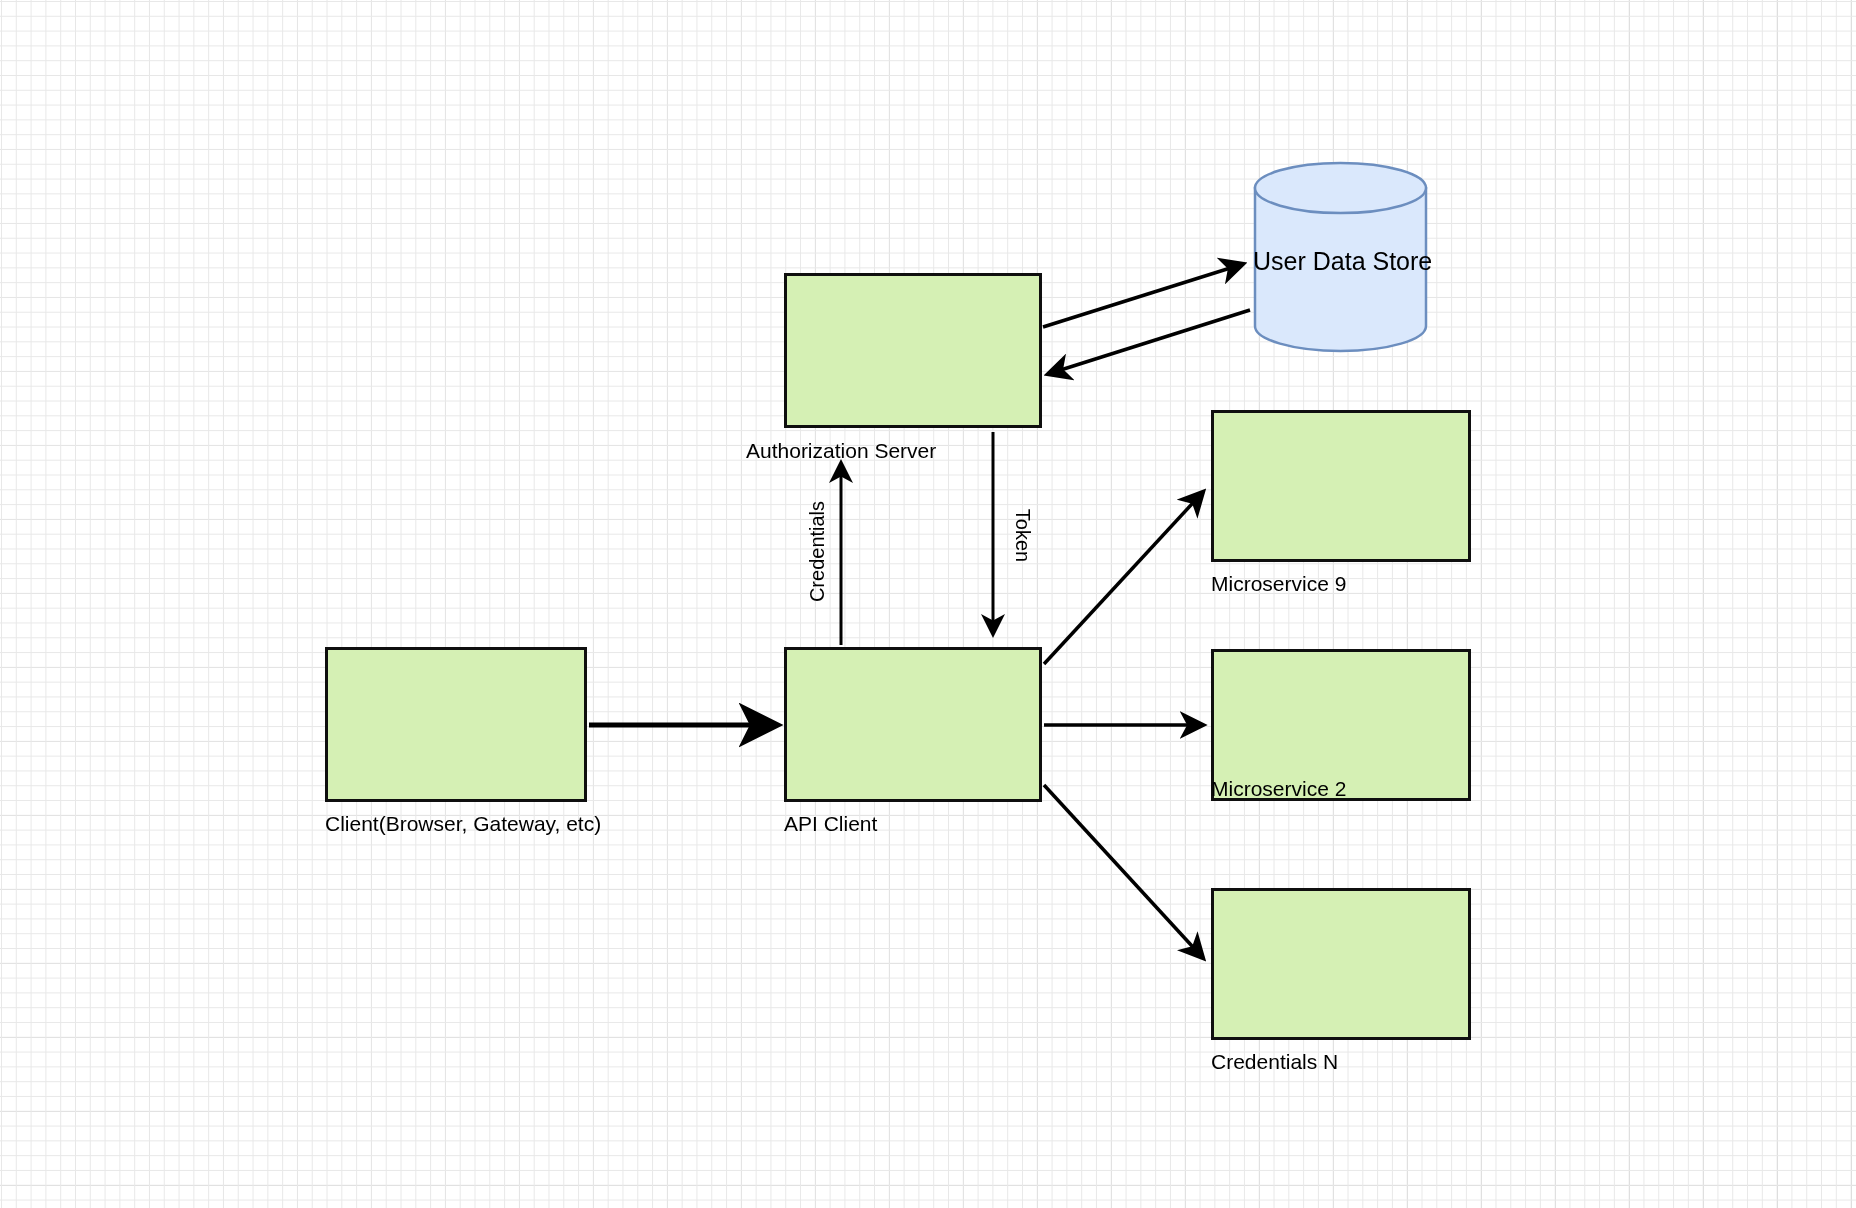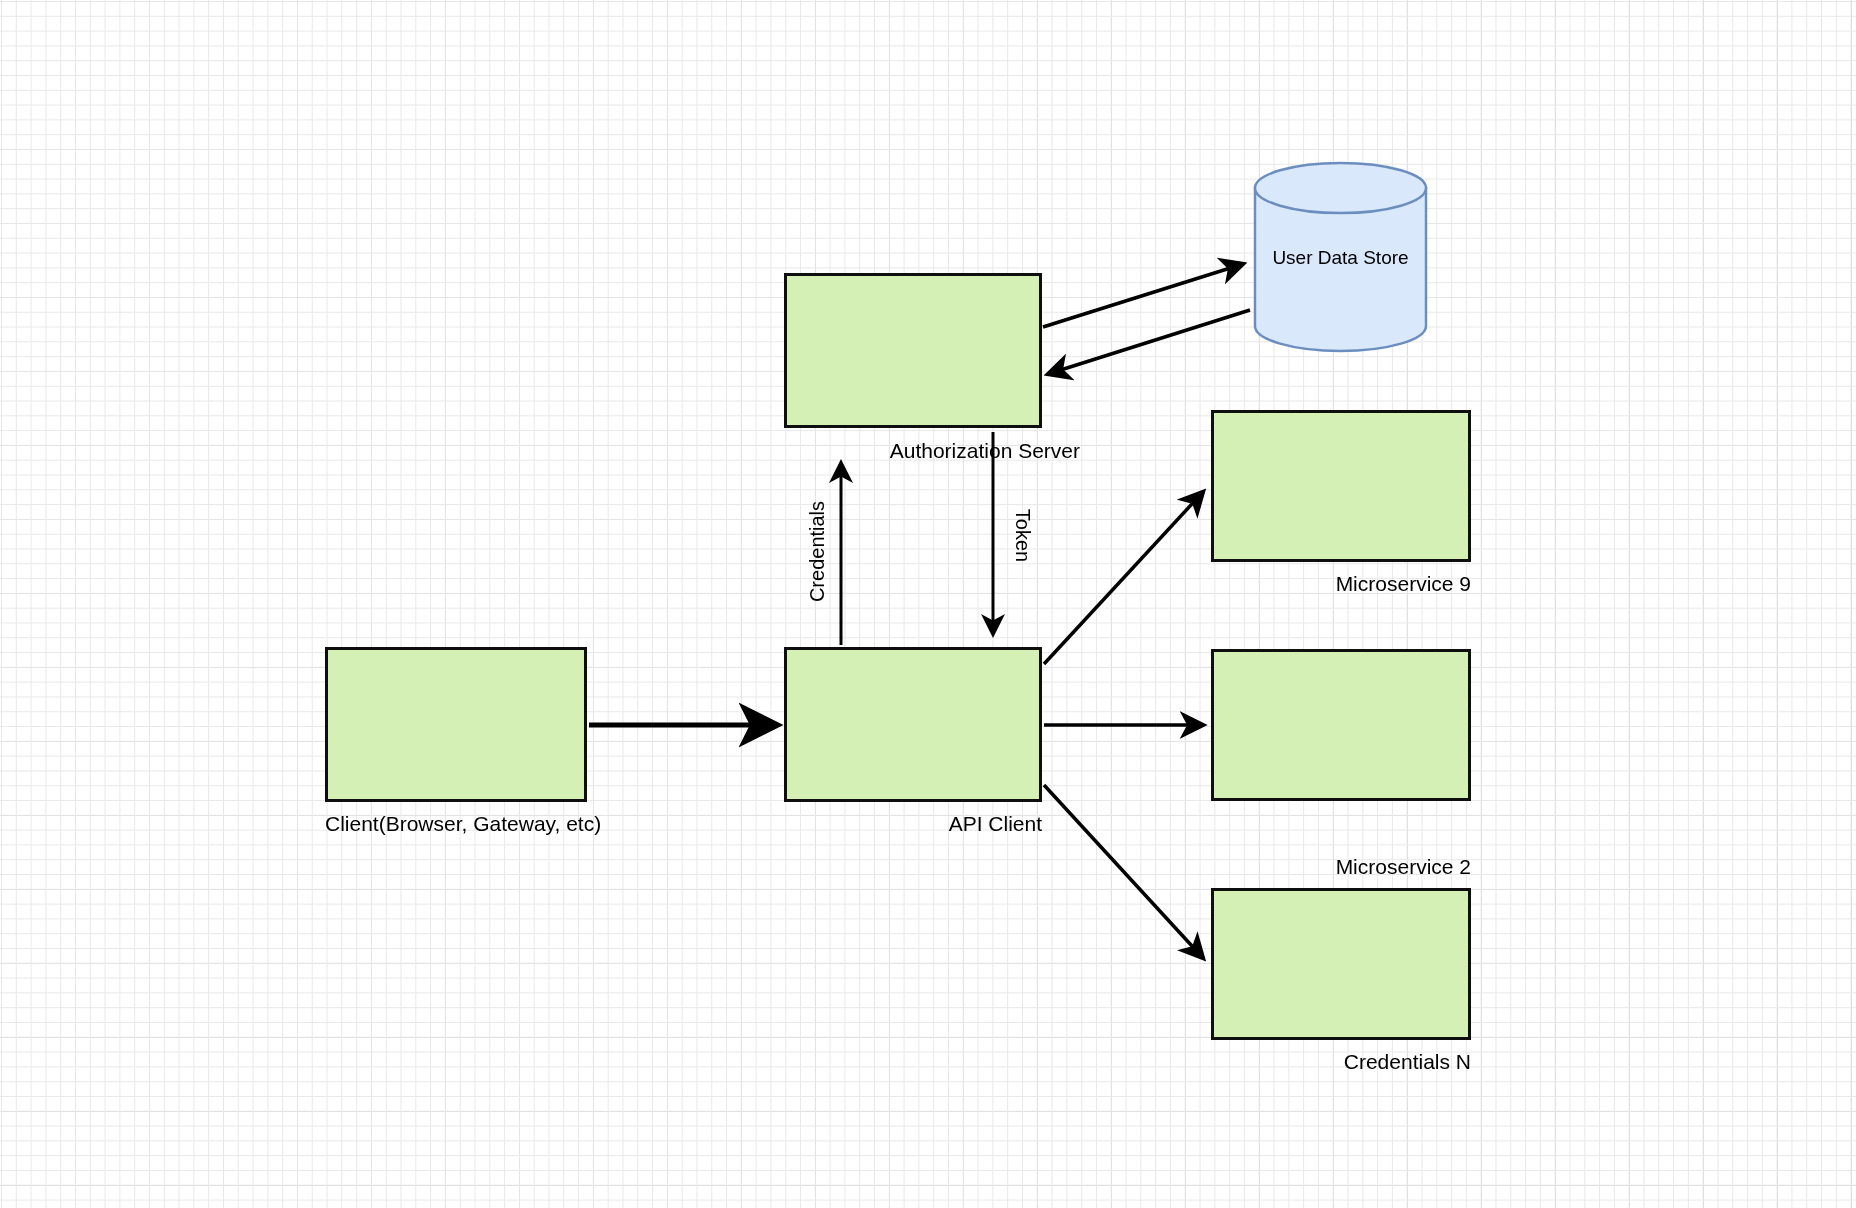--- a/index.html
+++ b/index.html
@@ -37,34 +37,34 @@
     pointer-events: none;
   }
   .node-box {
     position: absolute;
     box-sizing: border-box;
     background: #d5f0b4;
     border: 3px solid #0f0f0f;
   }
   .node-label {
     position: absolute;
-    text-align: right;
+    text-align: left;
     font-size: 21px;
     color: #000000;
     white-space: nowrap;
     line-height: 1.1;
   }
   .cyl {
     position: absolute;
   }
   .cyl-label {
     position: absolute;
     width: 100%;
     text-align: center;
-    font-size: 19px;
+    font-size: 25px;
     color: #000000;
     white-space: nowrap;
   }
   .edge-label {
     position: absolute;
     font-size: 20px;
     color: #000000;
     white-space: nowrap;
     transform-origin: 50% 50%;
   }
@@ -117,21 +117,21 @@
       <path d="M 2 27 L 2 165 A 85.5 25 0 0 0 173 165 L 173 27 Z" fill="#dae8fc" stroke="#6c8ebf" stroke-width="2.5"></path>
       <ellipse cx="87.5" cy="27" rx="85.5" ry="25" fill="#dae8fc" stroke="#6c8ebf" stroke-width="2.5"></ellipse>
     </svg>
     <div class="cyl-label" style="top:86px; left:0;">User Data Store</div>
   </div>
 
   <div class="node-box" style="left:1211px; top:410px; width:260px; height:152px;"></div>
   <div class="node-label" style="left:1211px; top:572px; width:260px;">Microservice 9</div>
 
   <div class="node-box" style="left:1211px; top:649px; width:260px; height:152px;"></div>
-  <div class="node-label" style="left:1211px; top:855px; width:260px;">Microservice 2</div>
+  <div class="node-label" style="left:1211px; top:777px; width:260px;">Microservice 2</div>
 
   <div class="node-box" style="left:1211px; top:888px; width:260px; height:152px;"></div>
   <div class="node-label" style="left:1211px; top:1050px; width:260px;">Credentials N</div>
 
   <div class="edge-label rot-ccw" style="left:757px; top:540px; width:120px; text-align:center;">Credentials</div>
 
   <div class="edge-label rot-cw" style="left:982px; top:524px; width:80px; text-align:center;">Token</div>
 
 </div>
 

